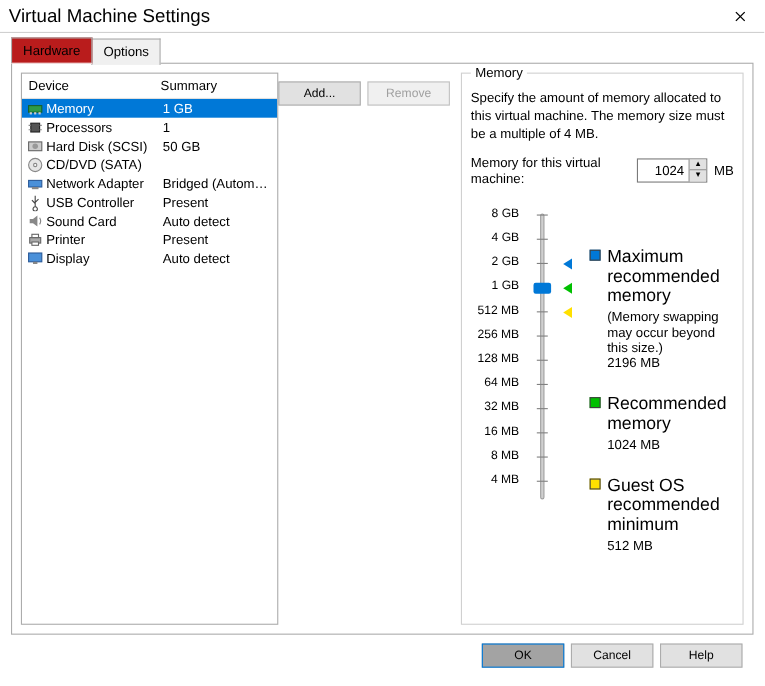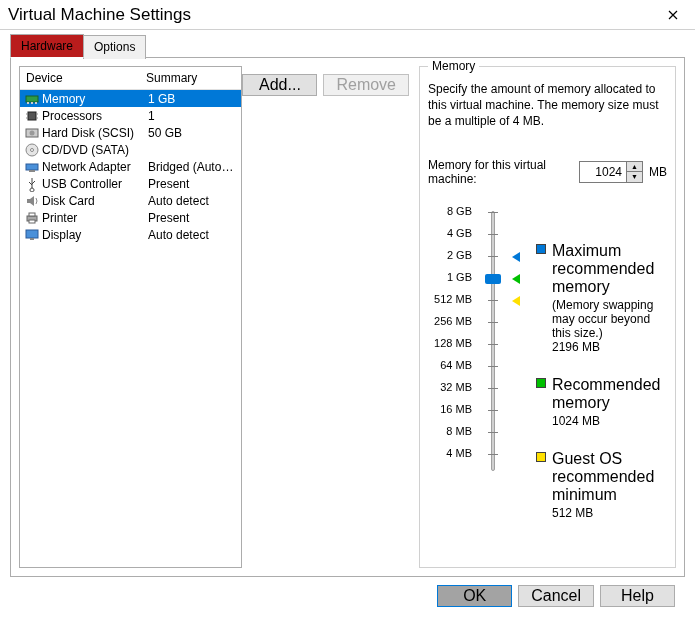--- a/index.html
+++ b/index.html
@@ -19,28 +19,28 @@
   .device-header { display:flex; border-bottom:1px solid #e0e0e0; }
   .device-header > div { padding:4px 6px; font-size:12px; }
   .col-device { width:120px; }
   .col-summary { flex:1; }
   .device-row { display:flex; align-items:center; height:17px; padding:0 4px; cursor:pointer; }
   .device-row.selected { background:#0078d7; color:#fff; }
   .device-row .icon { width:16px; height:16px; margin-right:2px; display:inline-flex; align-items:center; justify-content:center; flex-shrink:0; }
   .device-row .dname { width:100px; overflow:hidden; white-space:nowrap; text-overflow:ellipsis; }
   .device-row .dsummary { flex:1; overflow:hidden; white-space:nowrap; text-overflow:ellipsis; padding-left:6px; }
   .btn-row { display:flex; justify-content:center; gap:6px; padding:8px 0 4px 0; }
-  .btn { min-width:75px; height:22px; border:1px solid #acacac; background:#e1e1e1; cursor:pointer; font-size:16px; padding:0 12px; }
+  .btn { min-width:75px; height:22px; border:1px solid #acacac; background:#e1e1e1; cursor:pointer; font-size:11px; padding:0 12px; }
   .btn.disabled { background:#f0f0f0; color:#a0a0a0; border-color:#c0c0c0; cursor:default; }
   .btn.primary { border:1px solid #0078d7; background:#a3a3a3; }
 
   .right-panel { flex:1; position:relative; }
   .groupbox { border:1px solid #d0d0d0; height:100%; position:relative; padding:10px 8px 8px 8px; }
   .groupbox-title { position:absolute; top:-8px; left:8px; background:#fff; padding:0 4px; font-size:12px; }
-  .desc { margin:4px 0 28px 0; line-height:1.35; }
+  .desc { margin:4px 0 11px 0; line-height:1.35; }
   .memrow { display:flex; align-items:center; gap:6px; margin-bottom:14px; }
   .mem-spinner { display:flex; align-items:center; border:1px solid #7a7a7a; height:22px; width:64px; margin-left:auto; }
   .mem-spinner input { border:none; width:46px; text-align:right; padding:0 4px; font-size:12px; outline:none; }
   .spin-btns { display:flex; flex-direction:column; border-left:1px solid #7a7a7a; }
   .spin { width:15px; height:10px; display:flex; align-items:center; justify-content:center; font-size:7px; cursor:pointer; background:#e1e1e1; }
   .spin:first-child { border-bottom:1px solid #7a7a7a; }
 
   .slider-area { display:flex; margin-top:4px; }
   .ticks { width:50px; display:flex; flex-direction:column; align-items:flex-end; padding-right:6px; }
   .tick-label { height:22px; line-height:22px; font-size:11px; }
@@ -162,21 +162,21 @@
           <span class="dname">USB Controller</span>
           <span class="dsummary">Present</span>
         </div>
         <div class="device-row">
           <span class="icon">
               <svg width="16" height="16">
                 <path d="M3 6 H6 L10 3 V13 L6 10 H3 Z" fill="#888"></path>
                 <path d="M12 5 Q14 8 12 11" stroke="#888" fill="none"></path>
               </svg>
             </span>
-          <span class="dname">Disk Card</span>
+          <span class="dname">Sound Card</span>
           <span class="dsummary">Auto detect</span>
         </div>
         <div class="device-row">
           <span class="icon">
               <svg width="16" height="16">
                 <rect x="3" y="6" width="10" height="5" fill="#aaa" stroke="#666"></rect>
                 <rect x="5" y="3" width="6" height="3" fill="#fff" stroke="#666"></rect>
                 <rect x="5" y="10" width="6" height="3" fill="#fff" stroke="#666"></rect>
               </svg>
             </span>

